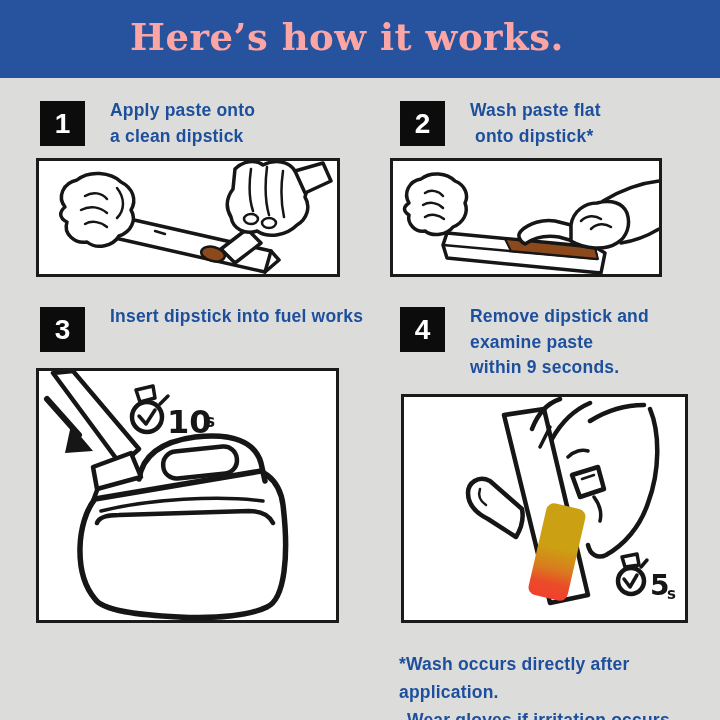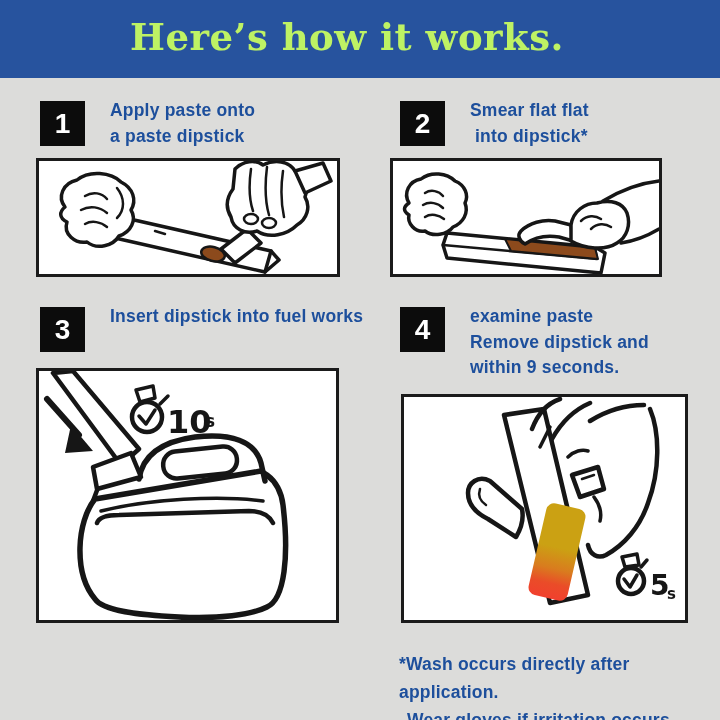--- a/index.html
+++ b/index.html
@@ -7,21 +7,21 @@
     position:relative; width:720px; height:720px; overflow:hidden;
     background:var(--page-bg,#dcdcda);
     font-family:"Liberation Sans",sans-serif;
   }
   .banner {
     position:absolute; left:0; top:0; width:720px; height:78px;
     background:var(--banner-bg,#27539e);
     display:flex; align-items:center; justify-content:center;
   }
   .banner h1 {
-    margin:0 26px 4px 0; color:#bef264;
+    margin:0 26px 4px 0; color:#fca5a5;
     font-family:"DejaVu Serif",serif; font-weight:700; font-size:37px;
     letter-spacing:0.5px;
   }
   .step-header { position:absolute; display:flex; gap:13px; align-items:flex-start; }
   .num {
     width:45px; height:45px; flex:0 0 45px;
     background:var(--square-bg,#0c0c0c); color:#ffffff;
     font-size:28px; font-weight:700;
     display:flex; align-items:center; justify-content:center;
   }
@@ -56,29 +56,29 @@
 <div id="canvas">
 
   <header class="banner">
     <h1>Here’s how it works.</h1>
   </header>
 
   <div class="step-header" style="left:40px; top:101px;">
     <div class="num">1</div>
     <div class="lbl">
       <div>Apply paste onto</div>
-      <div>a paste dipstick</div>
+      <div>a clean dipstick</div>
     </div>
   </div>
 
   <div class="step-header" style="left:400px; top:101px;">
     <div class="num">2</div>
     <div class="lbl">
-      <div>Smear flat flat</div>
-      <div class="indent">into dipstick*</div>
+      <div>Wash paste flat</div>
+      <div class="indent">onto dipstick*</div>
     </div>
   </div>
 
   <div class="panel" style="left:36px; top:158px; width:304px; height:119px;">
     <svg viewBox="0 0 298 113">
       <g>
         <path class="sk s3 w" d="M82,56 L232,90 L226,111 L76,77 Z"></path>
         <path class="sk s3 n" d="M232,90 L240,99 L226,111"></path>
         <path class="sk s2 n" d="M116,70 l10,3"></path>
       </g>
@@ -123,22 +123,22 @@
   <div class="step-header" style="left:40px; top:307px;">
     <div class="num">3</div>
     <div class="lbl">
       <div>Insert dipstick into fuel works</div>
     </div>
   </div>
 
   <div class="step-header" style="left:400px; top:307px;">
     <div class="num">4</div>
     <div class="lbl">
+      <div>Remove dipstick and</div>
       <div>examine paste</div>
-      <div>Remove dipstick and</div>
       <div>within 9 seconds.</div>
     </div>
   </div>
 
   <div class="panel" style="left:36px; top:368px; width:303px; height:255px;">
     <svg viewBox="0 0 297 249">
       <g>
         <path class="sk s5 w" d="M56,128 C38,150 34,202 56,228 C64,240 100,244 140,246 C180,248 212,244 228,236 C246,228 250,184 244,134 C242,118 236,110 228,104 L222,100 Z"></path>
         <path class="sk s3 n" d="M62,140 C110,128 180,124 224,130"></path>
         <path class="sk s4 n" d="M58,152 C60,146 68,144 80,144 L210,140 C222,140 230,144 234,152"></path>

